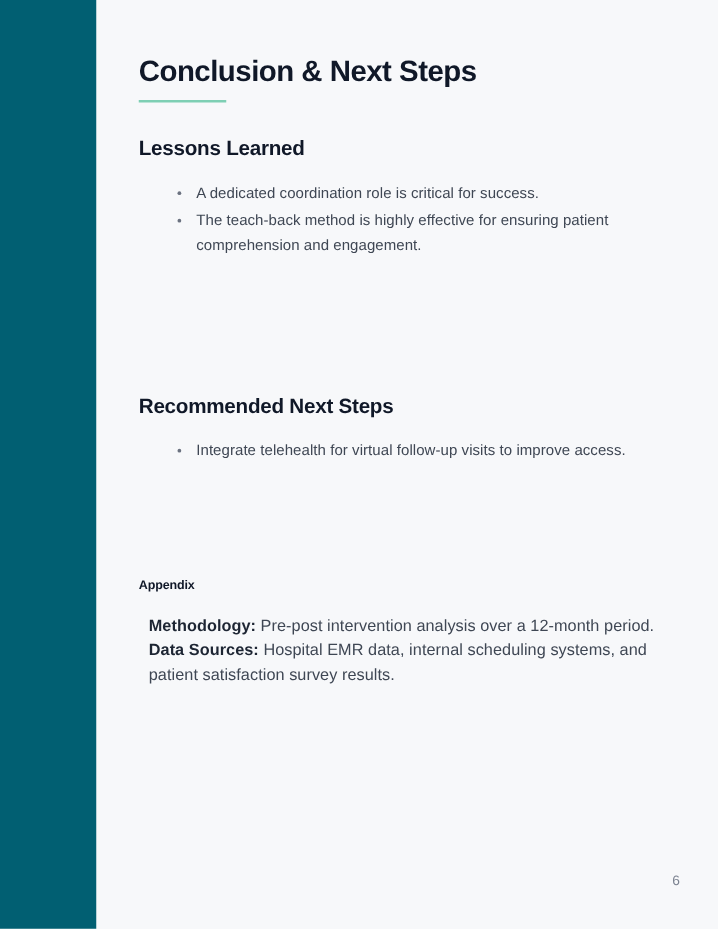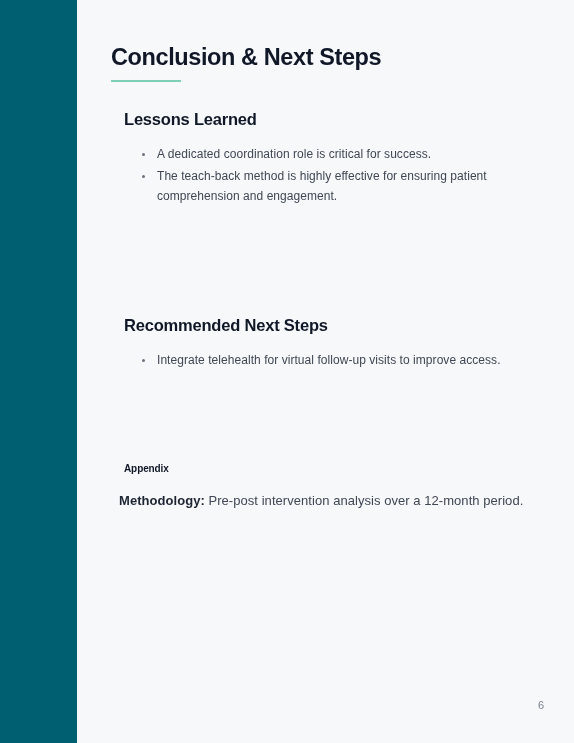--- a/index.html
+++ b/index.html
@@ -47,21 +47,21 @@
   .title-accent {
     margin-top: 9px;
     width: 70px;
     height: 2px;
     background: #7ecfb4;
   }
   .section {
     margin: 0;
   }
   .section-heading {
-    margin: 13px;
+    margin: 0;
     font-size: 16.5px;
     font-weight: bold;
     color: #101828;
     letter-spacing: -0.2px;
   }
   #lessons-section {
     margin-top: 28px;
   }
   #next-steps-section {
     margin-top: 110px;
@@ -146,20 +146,21 @@
       <h2 class="section-heading">Recommended Next Steps</h2>
       <ul class="bullets">
         <li><span>Integrate telehealth for virtual follow-up visits to improve access.</span></li>
       </ul>
     </div>
 
     <div class="section" id="appendix-section">
       <h2 class="section-heading appendix-heading">Appendix</h2>
       <div class="appendix-body">
         <span class="appendix-line"><span class="appendix-label">Methodology:</span><span> Pre-post intervention analysis over a 12-month period.</span></span>
+        <span><span class="appendix-label">Data Sources:</span><span> Hospital EMR data, internal scheduling systems, and patient satisfaction survey results.</span></span>
       </div>
     </div>
 
   </div>
 
   <div class="page-number">6</div>
 
 </div>
 
 </body></html>

